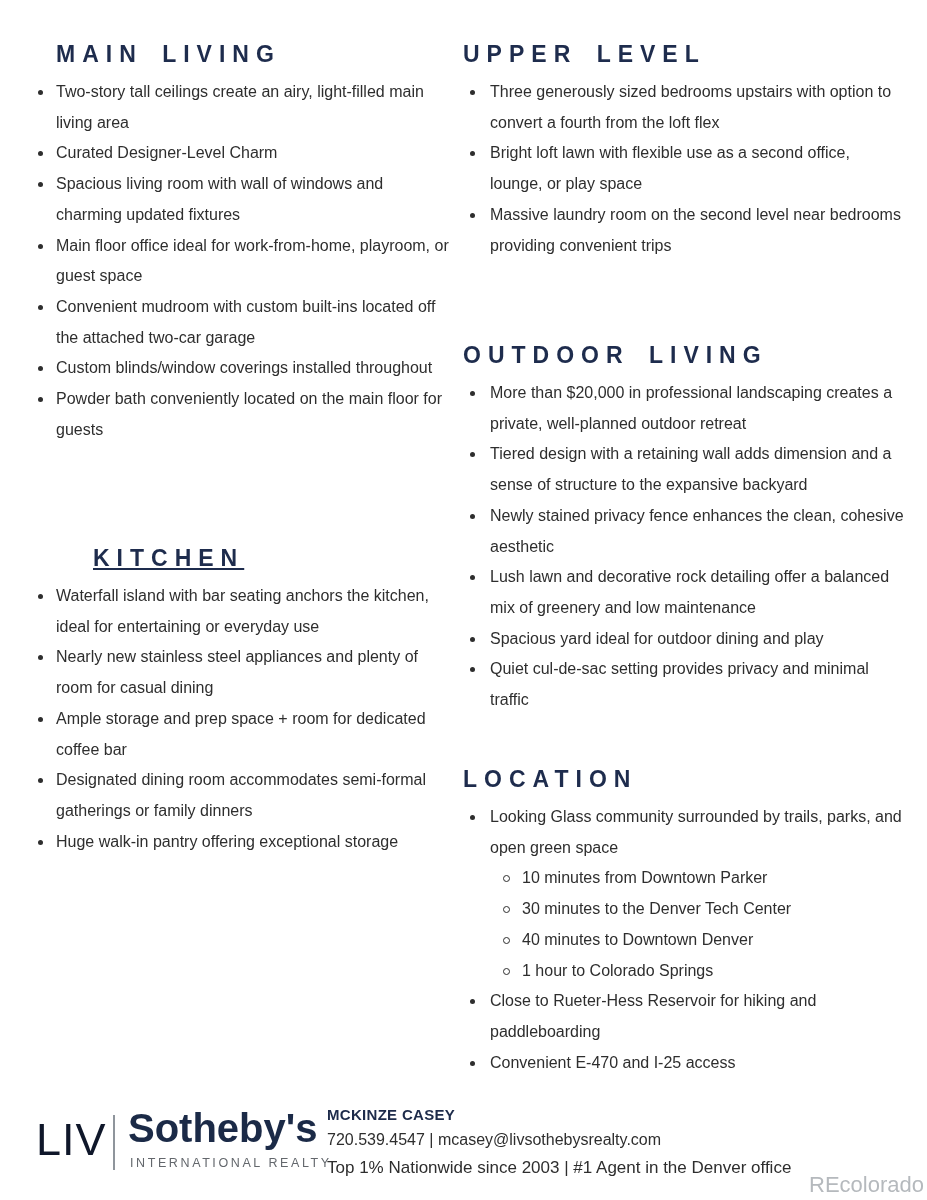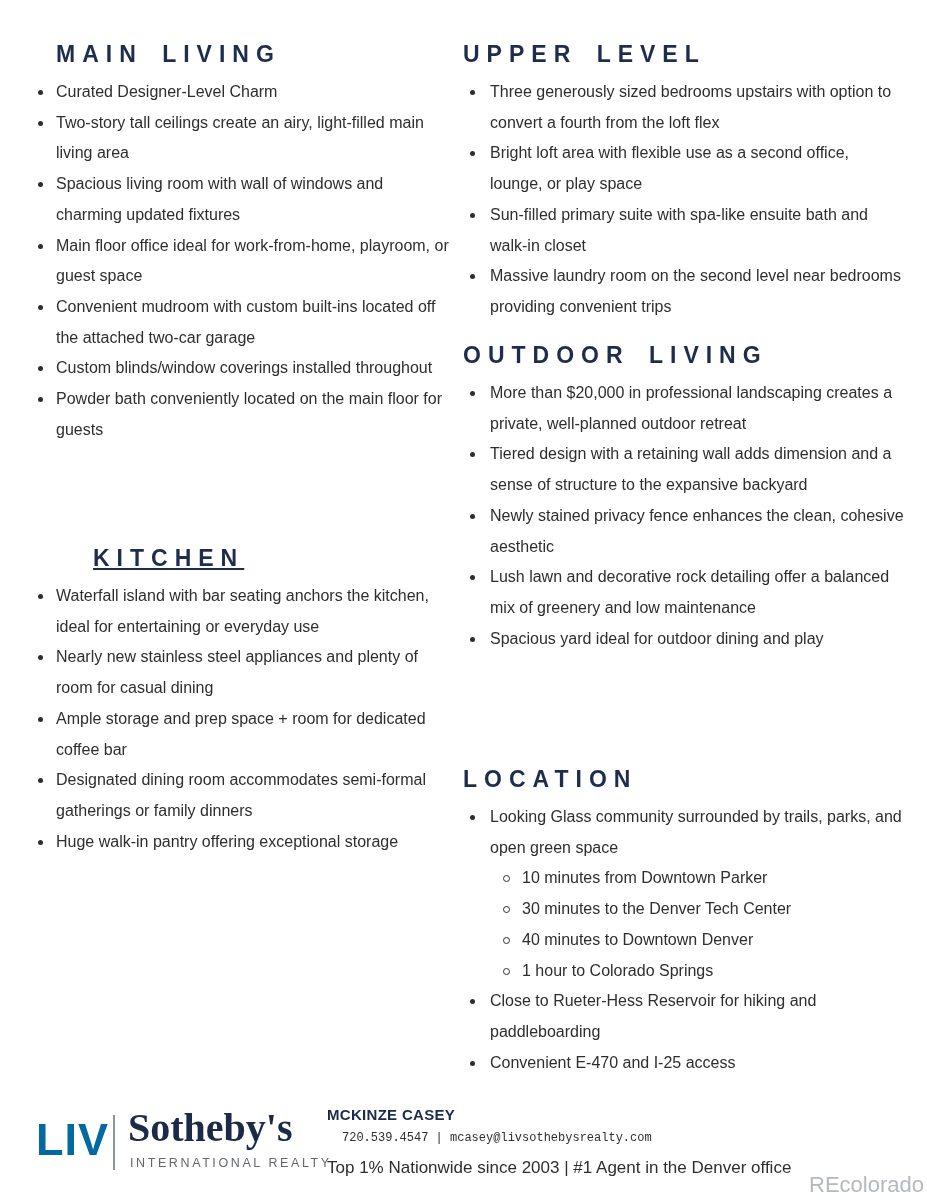--- a/index.html
+++ b/index.html
@@ -71,34 +71,34 @@
     border:1.5px solid #2e2e2e;
     border-radius:50%;
     background:transparent;
   }
 
   
   .liv-wordmark {
     position:absolute;
     left:36px; top:1117px;
     font-size:45px; line-height:45px;
-    font-weight:700;
+    font-weight:400;
     letter-spacing:1px;
-    color:#0369a1;
+    color:#0f172a;
   }
   .logo-divider {
     position:absolute;
     left:113px; top:1115px;
     width:2px; height:55px;
     background:#8f959c;
   }
   .brand-serif {
     position:absolute;
     left:128px; top:1105px;
-    font-family:Liberation Serif, serif;
+    font-family:Liberation Sans, sans-serif;
     font-size:40px; line-height:46px;
     font-weight:700;
     color:#1b2a47;
     text-align:center;
   }
   .brand-sub {
     position:absolute;
     left:130px; top:1156px;
     font-size:12.5px;
     letter-spacing:2.6px;
@@ -107,24 +107,23 @@
   .agent-name {
     position:absolute;
     left:327px; top:1106px;
     font-size:15px;
     font-weight:700;
     letter-spacing:0.3px;
     color:#1d2b4a;
   }
   .agent-contact {
     position:absolute;
-    left:342px; top:1131px;
-    font-size:12px;
-    color:#2e2e2e;
-    font-family:Liberation Mono, monospace;
+    left:327px; top:1131px;
+    font-size:16px;
+    color:#2e2e2e;
   }
   .agent-tagline {
     position:absolute;
     left:327px; top:1158px;
     font-size:17px;
     color:#2e2e2e;
   }
   .watermark {
     position:absolute;
     right:3px; top:1172px;
@@ -133,22 +132,22 @@
   }
 </style>
 </head>
 <body>
 
 <div class="page">
 
   <div class="section sec-main col-left">
     <h2 class="sec-title">MAIN LIVING</h2>
     <ul class="bullets">
+      <li><span class="dot"></span><span>Two-story tall ceilings create an airy, light-filled main living area</span></li>
       <li><span class="dot"></span><span>Curated Designer-Level Charm</span></li>
-      <li><span class="dot"></span><span>Two-story tall ceilings create an airy, light-filled main living area</span></li>
       <li><span class="dot"></span><span>Spacious living room with wall of windows and charming updated fixtures</span></li>
       <li><span class="dot"></span><span>Main floor office ideal for work-from-home, playroom, or guest space</span></li>
       <li><span class="dot"></span><span>Convenient mudroom with custom built-ins located off the attached two-car garage</span></li>
       <li><span class="dot"></span><span>Custom blinds/window coverings installed throughout</span></li>
       <li><span class="dot"></span><span>Powder bath conveniently located on the main floor for guests</span></li>
     </ul>
   </div>
 
   <div class="section sec-kitchen col-left">
     <h2 class="sec-title">KITCHEN</h2>
@@ -158,34 +157,34 @@
       <li><span class="dot"></span><span>Ample storage and prep space + room for dedicated coffee bar</span></li>
       <li><span class="dot"></span><span>Designated dining room accommodates semi-formal gatherings or family dinners</span></li>
       <li><span class="dot"></span><span>Huge walk-in pantry offering exceptional storage</span></li>
     </ul>
   </div>
 
   <div class="section sec-upper col-right">
     <h2 class="sec-title">UPPER LEVEL</h2>
     <ul class="bullets">
       <li><span class="dot"></span><span>Three generously sized bedrooms upstairs with option to convert a fourth from the loft flex</span></li>
-      <li><span class="dot"></span><span>Bright loft area with flexible use as a second office, lounge, or play space</span></li>
-      <li><span class="dot"></span><span>Sun-filled primary suite with spa-like ensuite bath and walk-in closet</span></li>
+      <li><span class="dot"></span><span>Bright loft lawn with flexible use as a second office, lounge, or play space</span></li>
       <li><span class="dot"></span><span>Massive laundry room on the second level near bedrooms providing convenient trips</span></li>
     </ul>
   </div>
 
   <div class="section sec-outdoor col-right">
     <h2 class="sec-title">OUTDOOR LIVING</h2>
     <ul class="bullets">
       <li><span class="dot"></span><span>More than $20,000 in professional landscaping creates a private, well-planned outdoor retreat</span></li>
       <li><span class="dot"></span><span>Tiered design with a retaining wall adds dimension and a sense of structure to the expansive backyard</span></li>
       <li><span class="dot"></span><span>Newly stained privacy fence enhances the clean, cohesive aesthetic</span></li>
       <li><span class="dot"></span><span>Lush lawn and decorative rock detailing offer a balanced mix of greenery and low maintenance</span></li>
       <li><span class="dot"></span><span>Spacious yard ideal for outdoor dining and play</span></li>
+      <li><span class="dot"></span><span>Quiet cul-de-sac setting provides privacy and minimal traffic</span></li>
     </ul>
   </div>
 
   <div class="section sec-location col-right">
     <h2 class="sec-title">LOCATION</h2>
     <ul class="bullets">
       <li>
         <span class="dot"></span><span>Looking Glass community surrounded by trails, parks, and open green space</span>
         <ul class="subbullets">
           <li><span class="ring"></span><span>10 minutes from Downtown Parker</span></li>

